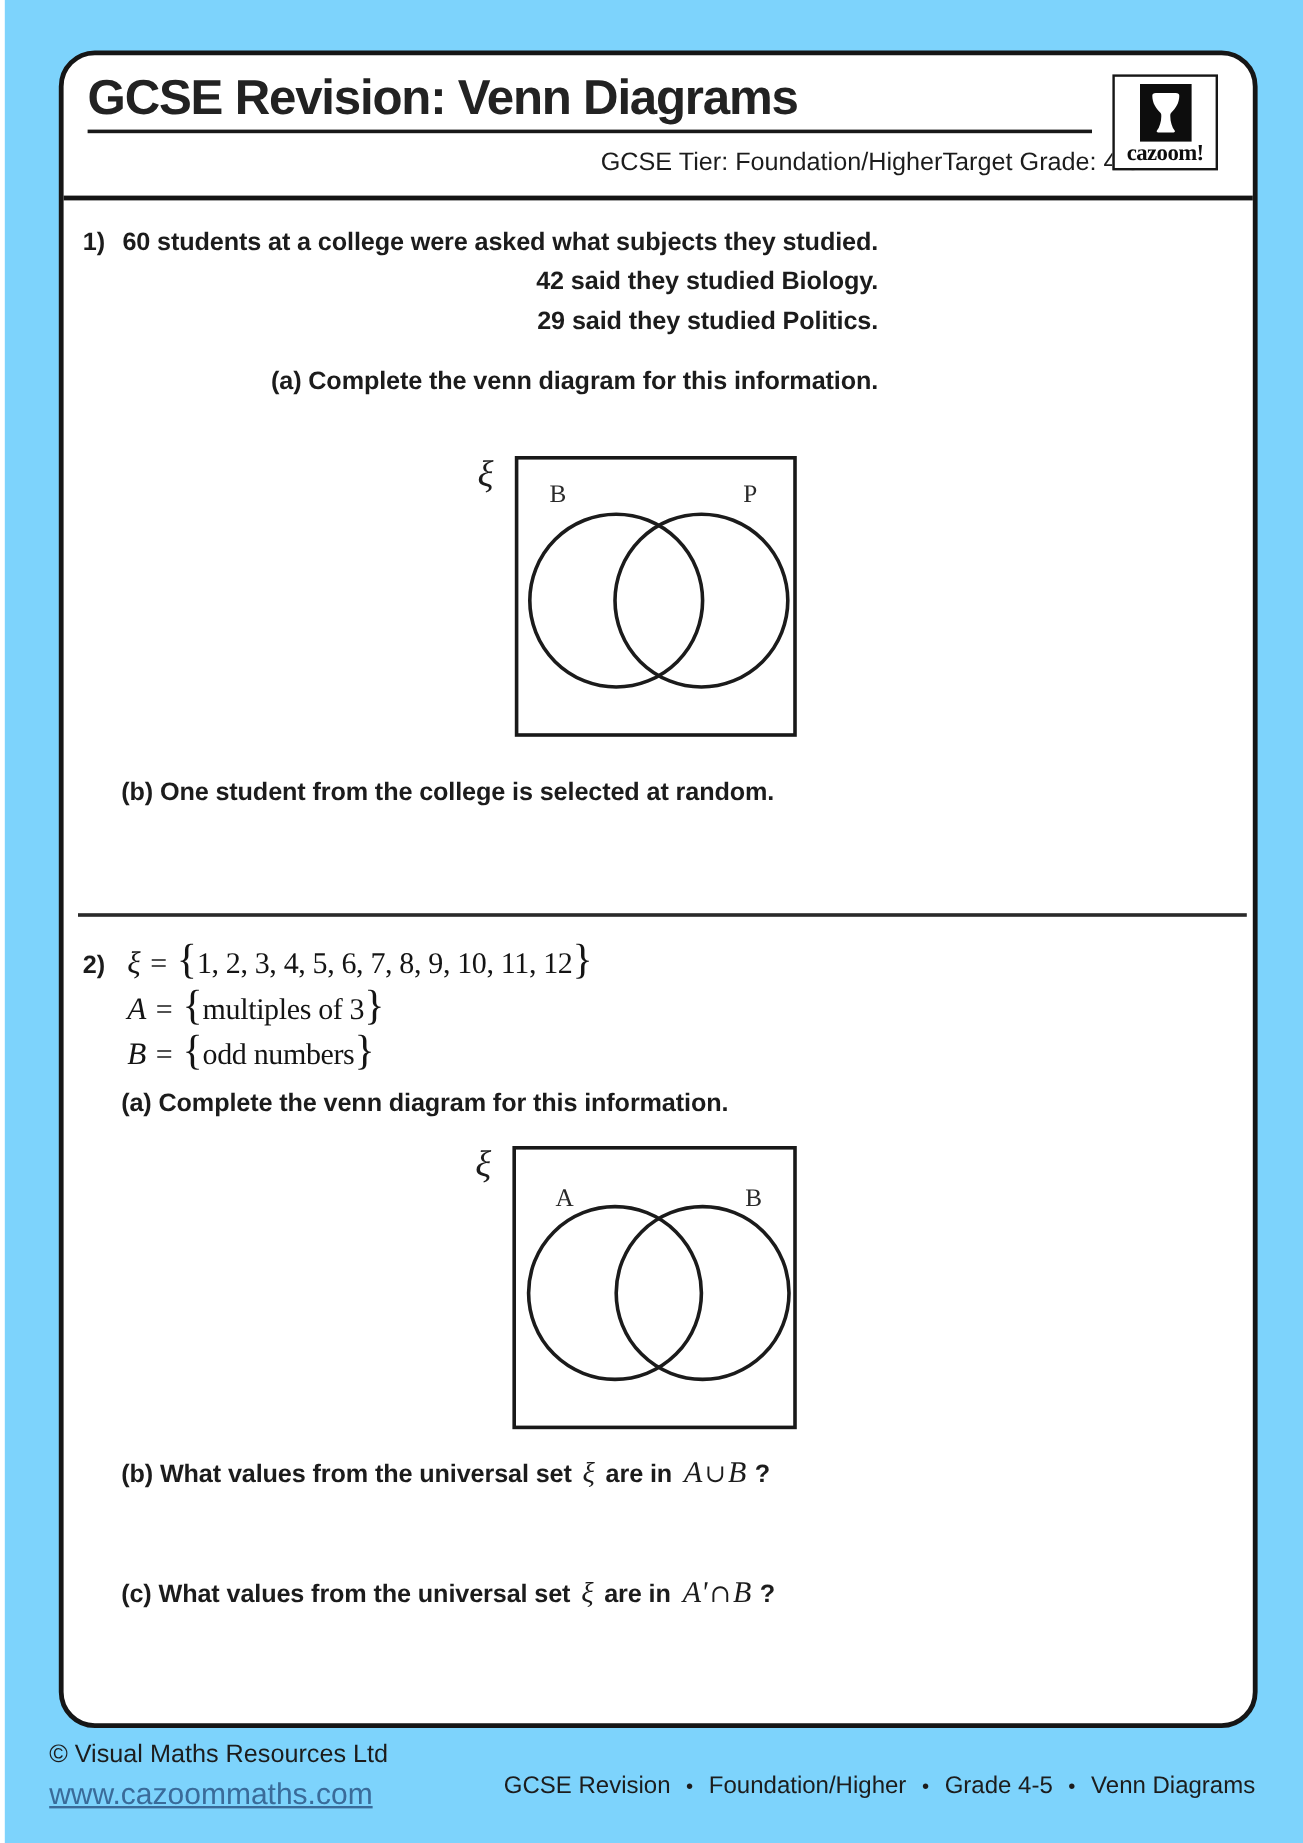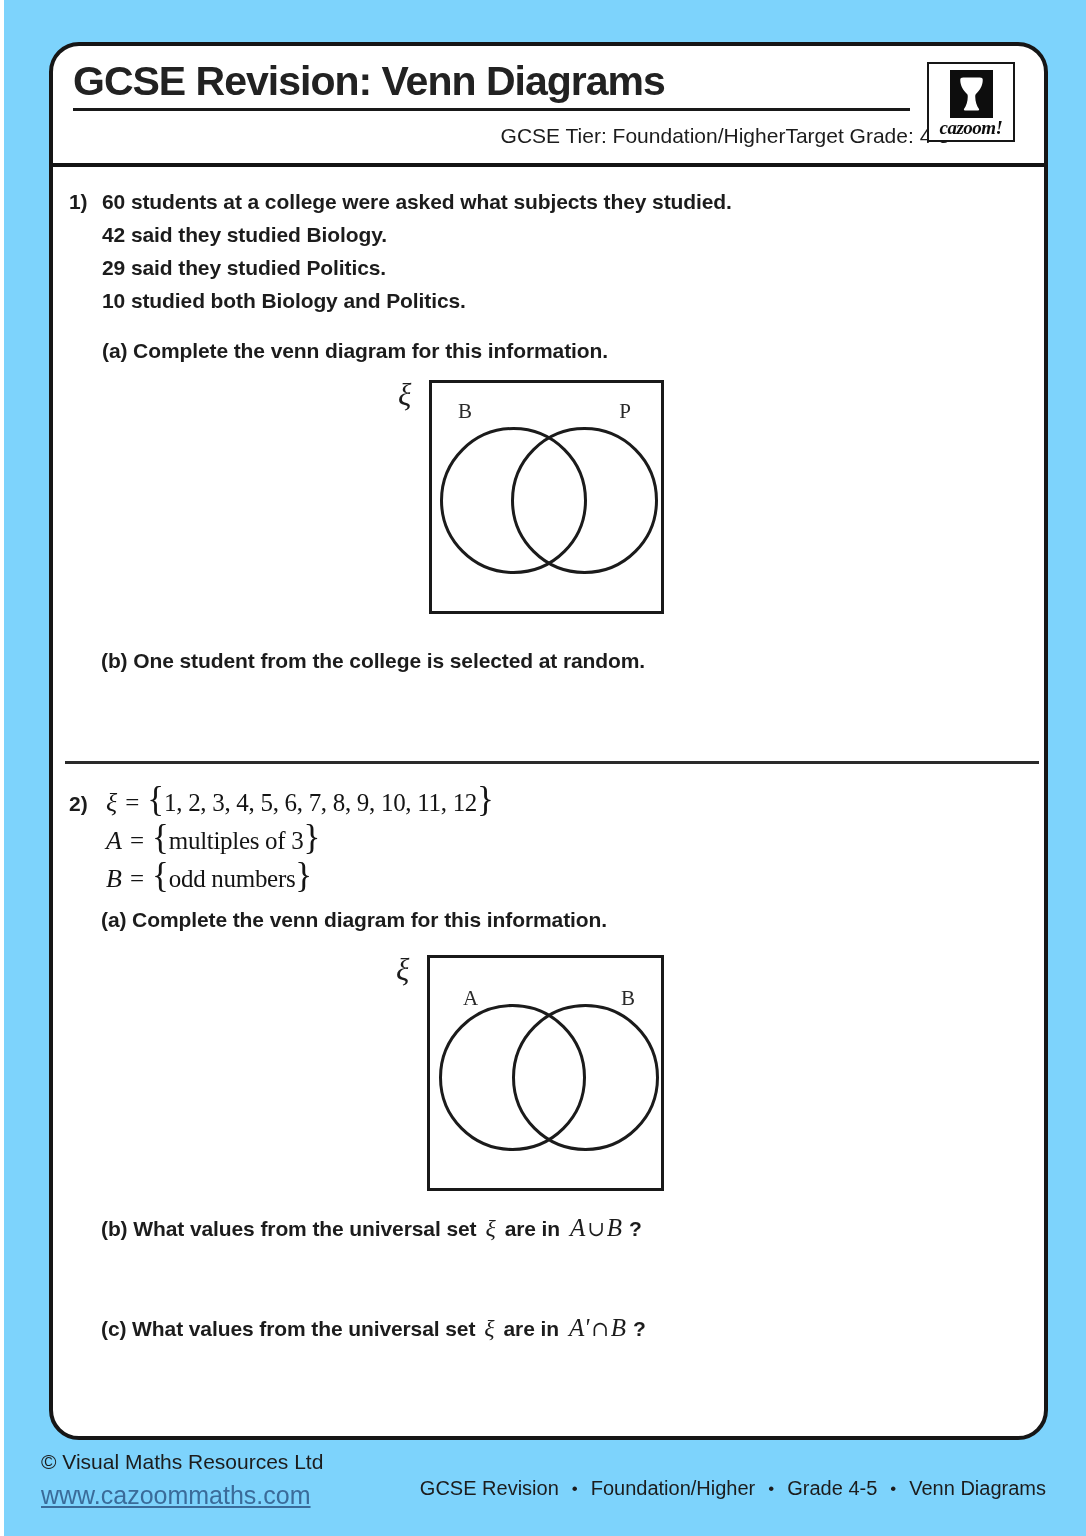--- a/index.html
+++ b/index.html
@@ -14,32 +14,32 @@
 
   
   .title { position:absolute; left:20px; top:12px; font-size:41px; font-weight:700;
            letter-spacing:-1px; color:#222; white-space:nowrap; }
   .title-rule { position:absolute; left:20px; top:62px; width:837px; height:3px; background:#191919; }
   .meta-row { position:absolute; left:20px; top:78px; width:837px; display:flex;
               justify-content:flex-end; font-size:21px; color:#1c1c1c;margin-left:40px; }
   .header-divider { position:absolute; left:0; right:0; top:117px; height:4px; background:#141414; }
 
   .logo { position:absolute; left:874px; top:16px; width:88px; height:80px;
-          border:2px solid #161616; background:#fff; text-align:center;font-style:italic; }
+          border:2px solid #161616; background:#fff; text-align:center; }
   .logo-drum { width:43px; height:48px; background:#0d0d0d; margin:6px auto 0;
                display:flex; align-items:center; justify-content:center; }
   .logo-text { font-family:"Liberation Serif",serif; font-weight:700; font-size:19px;
                letter-spacing:-0.5px; color:#0d0d0d; line-height:20px; }
 
   
   .q-block { position:absolute; font-size:21px; font-weight:700; letter-spacing:-0.1px; color:#1c1c1c; }
   .q1-intro { left:16px; top:139px; line-height:33px; }
   .q-first { display:flex; }
   .q-num { display:inline-block; width:33px; flex:0 0 33px; }
-  .indent { margin-left:33px; }
+  .indent { margin-left:33px;text-align:right; }
   .part-a { margin-top:17px; }
 
   .q1b { left:48px; top:597px; line-height:35px; }
   .indent2 { margin-left:37px; }
 
   .q-divider { position:absolute; left:12px; top:715px; width:974px; height:3px; background:#2a2a2a; }
 
   
   .venn { position:absolute; border:3px solid #191919; background:#fff; }
   .venn1 { left:376px; top:334px; width:235px; height:234px; }
@@ -114,21 +114,20 @@
 
     <div class="header-divider"></div>
 
     <section class="q-block q1-intro">
       <div class="q-first">
         <span class="q-num">1)</span>
         <span>60 students at a college were asked what subjects they studied.</span>
       </div>
       <div class="indent">42 said they studied Biology.</div>
       <div class="indent">29 said they studied Politics.</div>
-      <div class="indent">10 studied both Biology and Politics.</div>
       <div class="indent part-a">(a) Complete the venn diagram for this information.</div>
     </section>
 
     <div class="venn venn1">
       <span class="venn-xi">ξ</span>
       <span class="venn-label lab-left">B</span>
       <span class="venn-label lab-right">P</span>
       <div class="circle c-left"></div>
       <div class="circle c-right"></div>
     </div>

